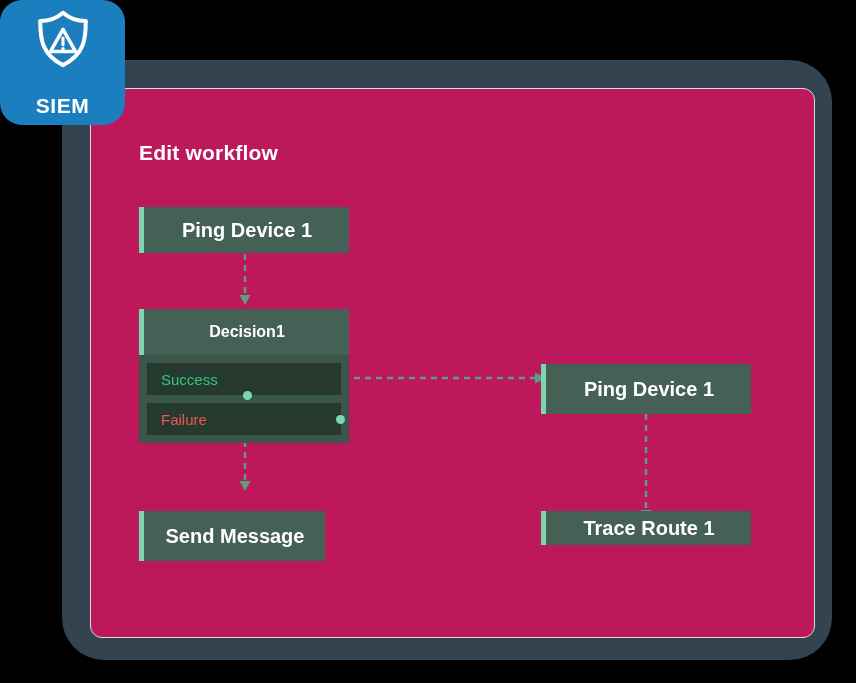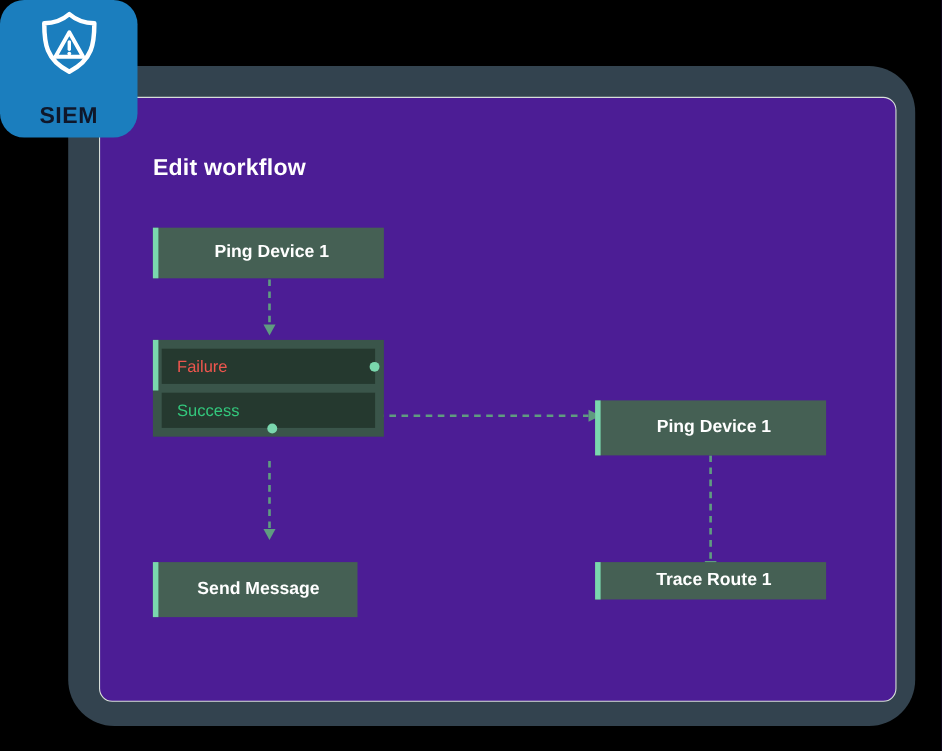--- a/index.html
+++ b/index.html
@@ -19,21 +19,21 @@
     width: 770px; height: 600px;
     background: #33434f;
     border-radius: 42px;
   }
 
   
   .workflow-panel {
     position: absolute;
     left: 90px; top: 88px;
     width: 725px; height: 550px;
-    background: #4c1d95;
+    background: #be185d;
     border: 1.5px solid #d7ded9;
     border-radius: 12px;
     overflow: hidden;
   }
 
   .panel-title {
     position: absolute;
     left: 48px; top: 52px;
     font-size: 21px;
     font-weight: bold;
@@ -52,21 +52,21 @@
     align-items: center;
     justify-content: center;
   }
   .node .accent {
     position: absolute;
     left: 0; top: 0; bottom: 0;
     width: 5px;
     background: #7ad7ae;
   }
   .node-label {
-    font-size: 16px;
+    font-size: 20px;
     font-weight: bold;
     color: #ffffff;
     padding-left: 6px;
     text-align: center;
   }
 
   
   .decision {
     position: absolute;
     background: #3a554a;
@@ -160,31 +160,34 @@
       </div>
 
       <div class="node" style="left:48px; top:118px; width:210px; height:46px;">
         <span class="accent"></span>
         <span class="node-label">Ping Device 1</span>
       </div>
 
       <div class="decision" style="left:48px; top:220px; width:210px;">
         <span class="accent"></span>
 
+        <div class="decision-header">
+          <span class="decision-title">Decision1</span>
+        </div>
 
         <div class="branch-list">
+
+          <div class="branch branch-success">
+            <span class="branch-label">Success</span>
+            <span class="dot" style="left:96px; bottom:-5px;"></span>
+          </div>
 
           <div class="branch branch-failure">
             <span class="branch-label">Failure</span>
             <span class="dot" style="right:-4px; top:12px;"></span>
-          </div>
-
-          <div class="branch branch-success">
-            <span class="branch-label">Success</span>
-            <span class="dot" style="left:96px; bottom:-5px;"></span>
           </div>
 
         </div>
       </div>
 
       <div class="node" style="left:450px; top:275px; width:210px; height:50px;">
         <span class="accent"></span>
         <span class="node-label">Ping Device 1</span>
       </div>
 
@@ -207,17 +210,17 @@
 
     <span style="display:block; line-height:0;">
       <svg width="62" height="62" viewBox="0 0 64 64">
         <path d="M32 5 C24 12 14 13.5 8.5 13.5 C8.5 32 10 48 32 59 C54 48 55.5 32 55.5 13.5 C50 13.5 40 12 32 5 Z" fill="none" stroke="#ffffff" stroke-width="4.2" stroke-linejoin="round"></path>
         <path d="M32 22 L45 45 L19 45 Z" fill="none" stroke="#ffffff" stroke-width="3.6" stroke-linejoin="round"></path>
         <line x1="32" y1="31" x2="32" y2="38" stroke="#ffffff" stroke-width="3.2" stroke-linecap="round"></line>
         <circle cx="32" cy="42" r="1.8" fill="#ffffff"></circle>
       </svg>
     </span>
 
-    <span style="margin-top:24px; font-size:21px; font-weight:bold; color:#0f172a;
+    <span style="margin-top:24px; font-size:21px; font-weight:bold; color:#ffffff;
                  letter-spacing:.5px;">SIEM</span>
   </div>
 
 </div>
 
 </body></html>

